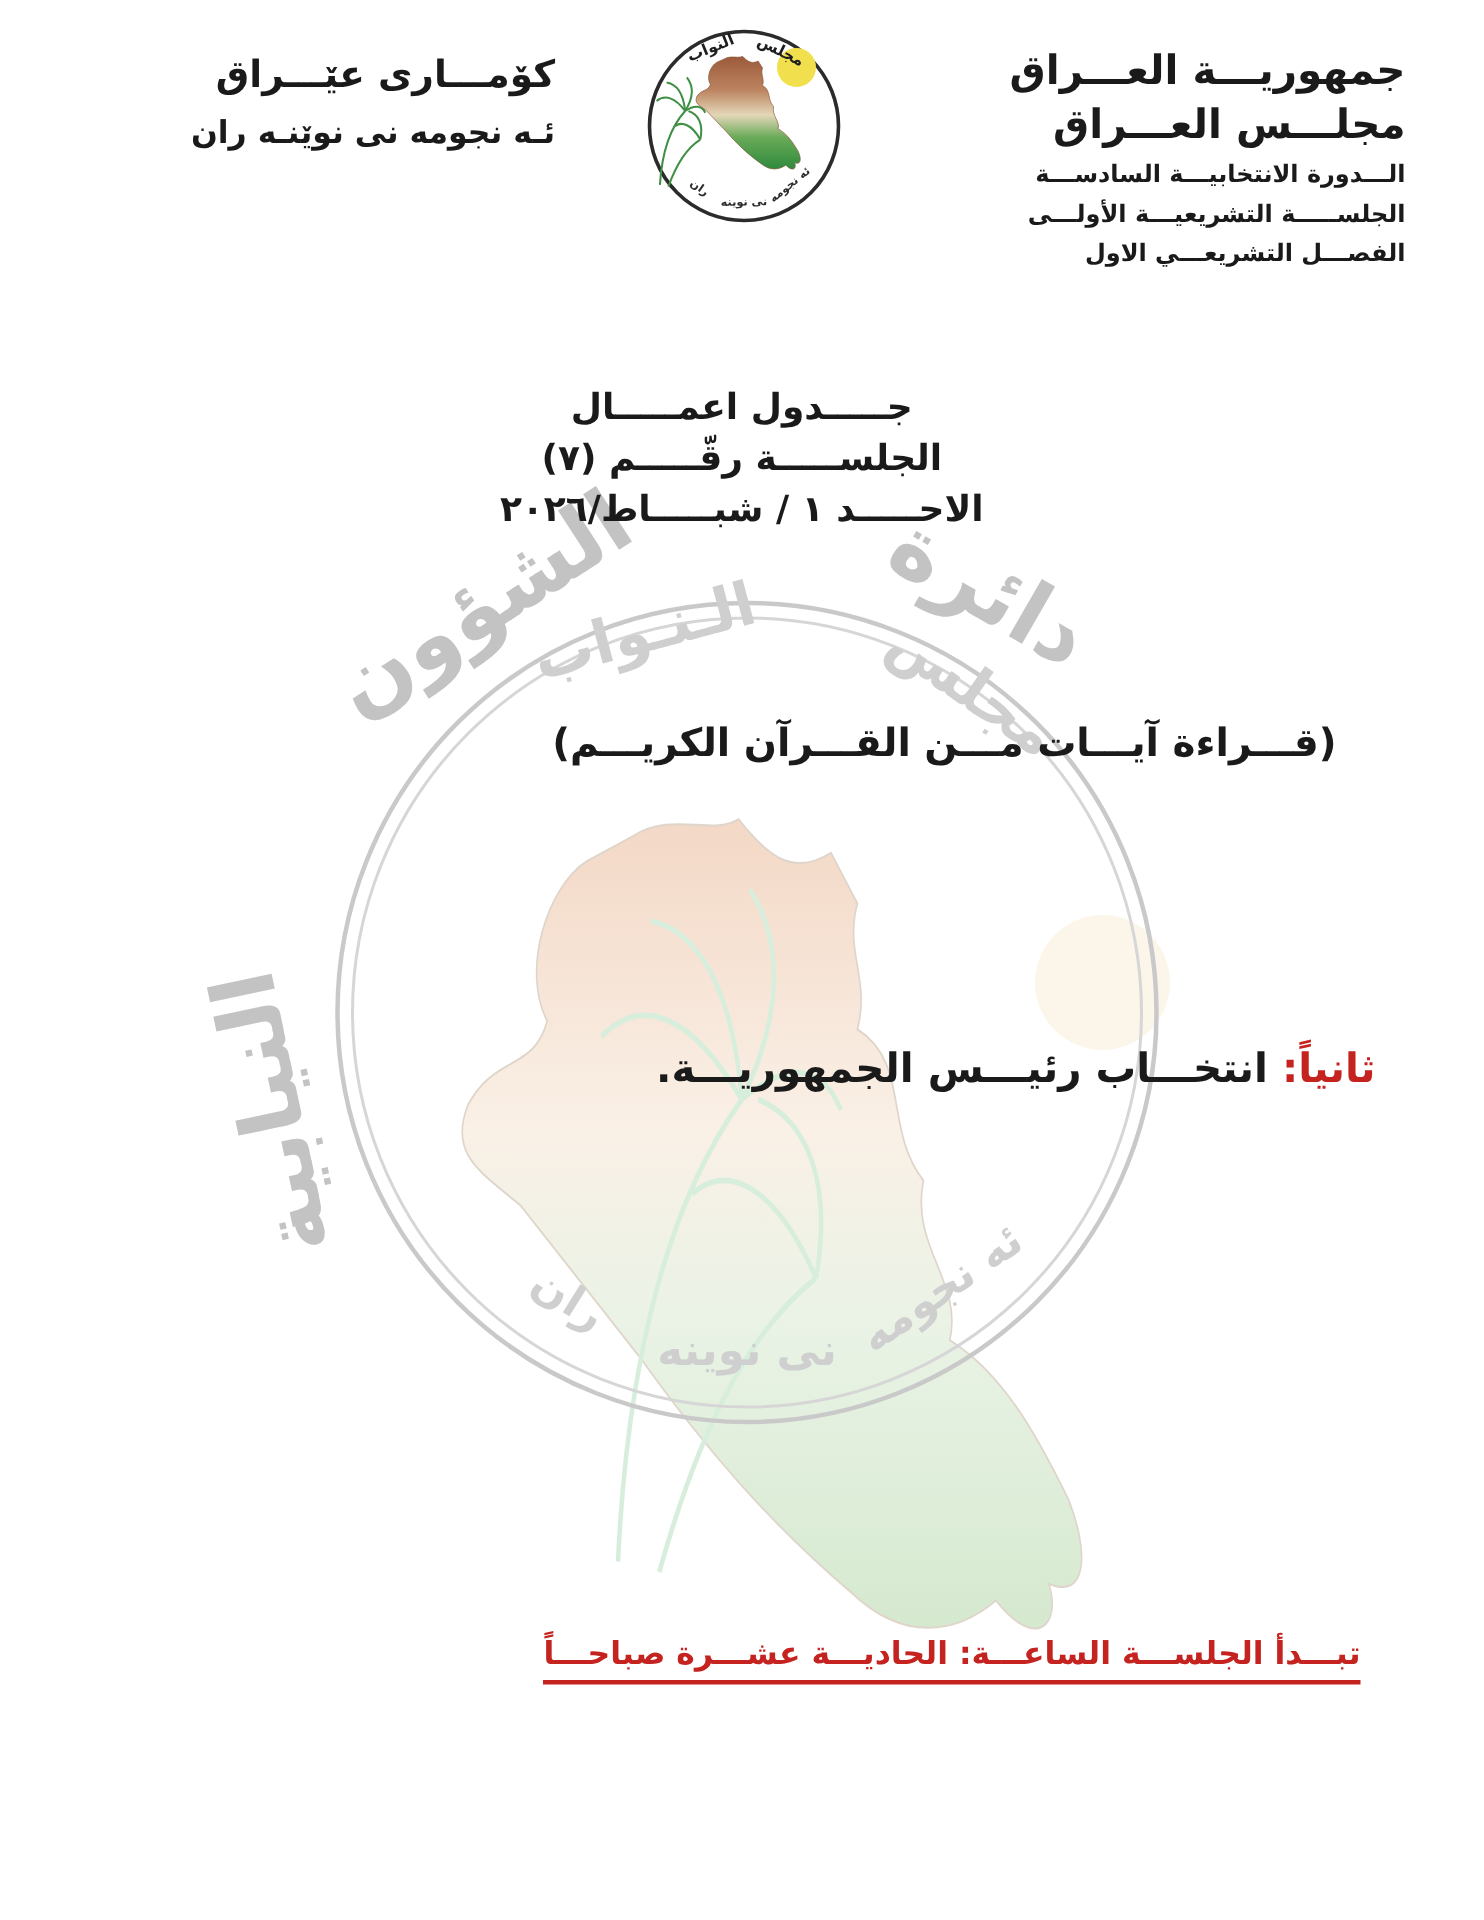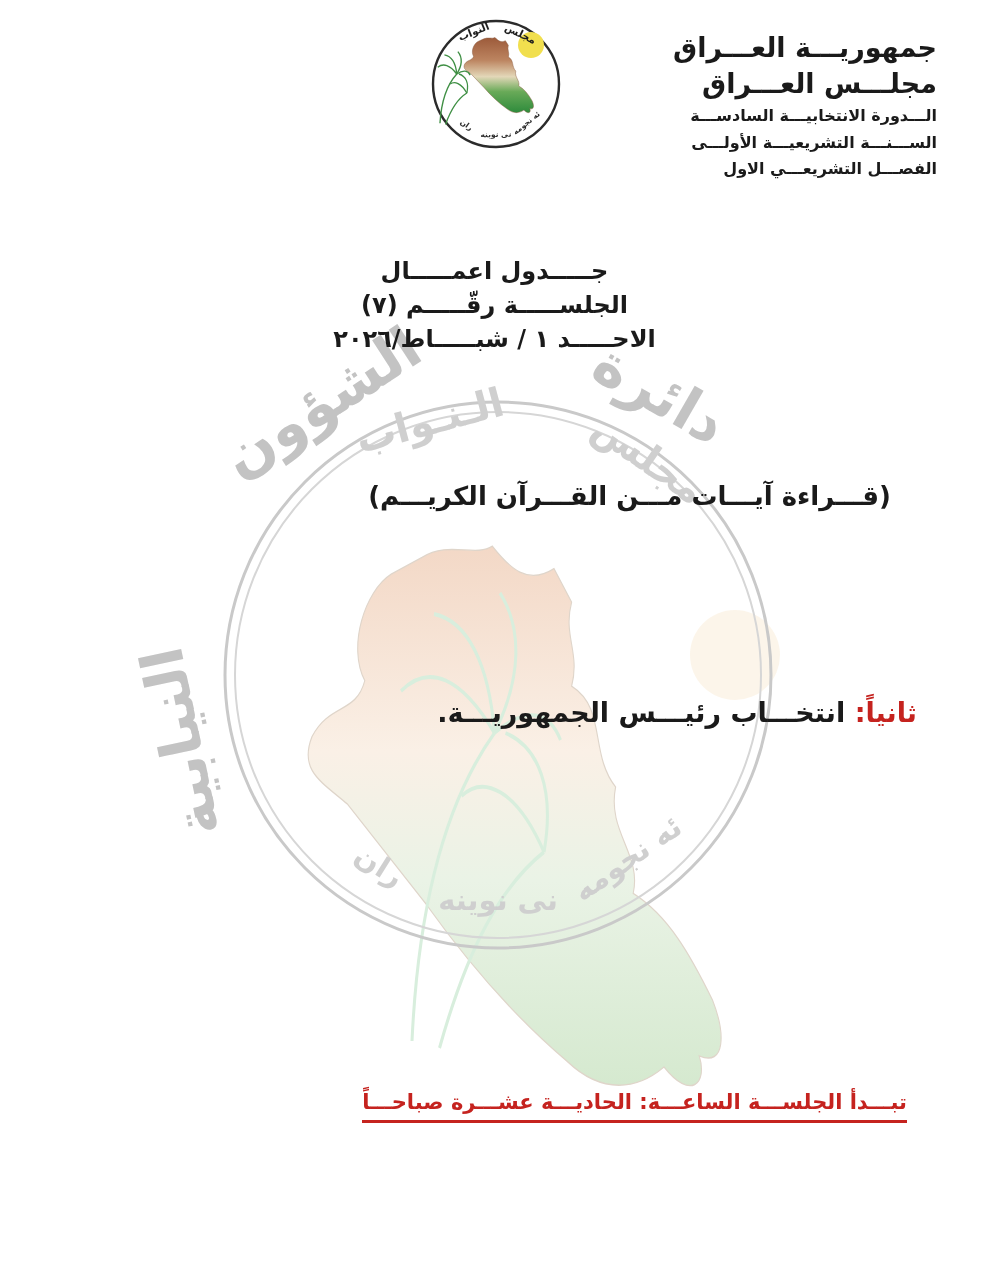--- a/index.html
+++ b/index.html
@@ -121,25 +121,29 @@
     <text class="wm-inner-bottom" transform="translate(543,567) rotate(-35)" text-anchor="middle">ئه نجومه</text>
     <text class="wm-inner-bottom" transform="translate(408,610) rotate(0)" text-anchor="middle">نى نوينه</text>
     <text class="wm-inner-bottom" transform="translate(284,574) rotate(32)" text-anchor="middle">ران</text>
   </svg>
 
   <div class="abs layer hdr-right">
     <div class="big">جمهوريـــة العـــراق</div>
     <div class="big">مجلـــس العـــراق</div>
     <div class="sub">
       <div>الـــدورة الانتخابيـــة السادســـة</div>
-      <div>الســـنـــة التشريعيـــة الأولـــى</div>
+      <div>الجلســـــة التشريعيـــة الأولـــى</div>
       <div>الفصـــل التشريعـــي الاول</div>
     </div>
   </div>
 
+  <div class="abs layer hdr-left">
+    <div class="l1">كۆمـــارى عێـــراق</div>
+    <div class="l2">ئـه نجومه نى نوێنـه ران</div>
+  </div>
 
   <svg class="abs layer logo-svg" viewBox="0 0 152 144">
     <circle cx="76" cy="72" r="63" fill="#ffffff" stroke="#2b2b2b" stroke-width="2.4"></circle>
     <circle cx="111" cy="33" r="13" fill="#f1df4e"></circle>
     <use href="#iraq-map" transform="translate(41,24) scale(0.74,0.78)" fill="url(#mapGradStrong)" stroke="#8a5a40" stroke-width="0.6"></use>
     <use href="#palm-fronds" transform="translate(11,34) scale(0.56)" stroke="#3f8f44" stroke-width="2.4" fill="none"></use>
     <text class="logo-arc-top" transform="translate(99,25) rotate(26)" text-anchor="middle">مجلس</text>
     <text class="logo-arc-top" transform="translate(55,23) rotate(-22)" text-anchor="middle">النواب</text>
     <text class="logo-arc-bottom" transform="translate(108,113) rotate(-39)" text-anchor="middle">ئه نجومه</text>
     <text class="logo-arc-bottom" transform="translate(76,125) rotate(-1)" text-anchor="middle">نى نوينه</text>

